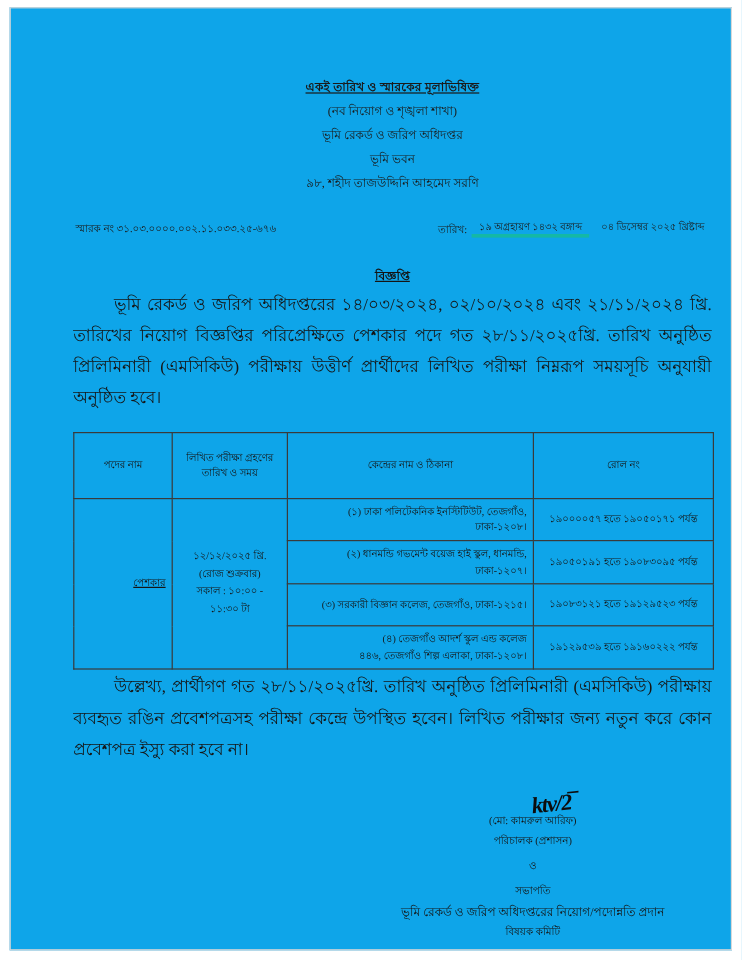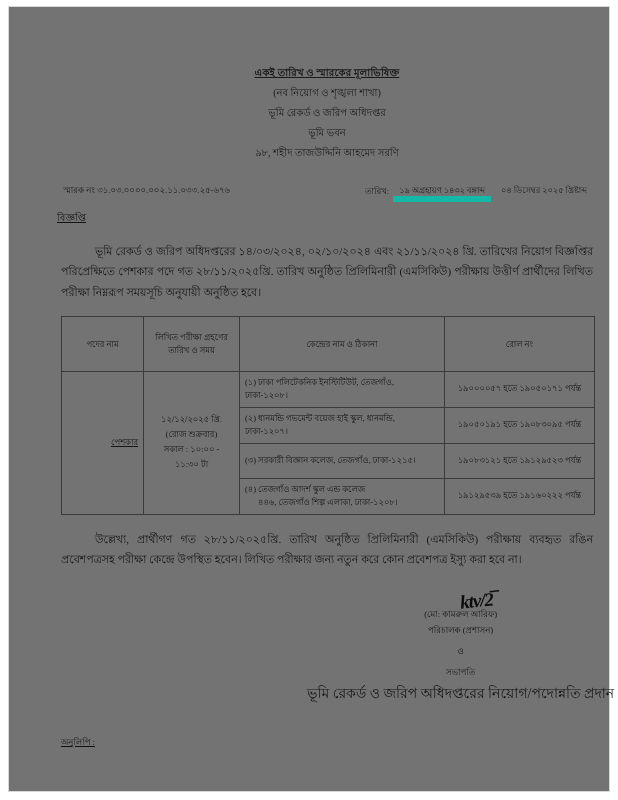--- a/index.html
+++ b/index.html
@@ -20,21 +20,21 @@
     box-sizing: border-box;
   }
   .sheet {
     position: absolute;
     left: 8px;
     top: 6px;
     width: 602px;
     height: 786px;
     border: 1px solid #d8d8d8;
     box-sizing: border-box;
-    background: #737373;
+    background: #0ea5e9;
   }
   .inner {
     position: absolute;
     left: 48px;
     top: 0;
     width: 540px;
   }
 
   
   .hdr-underline {
@@ -94,47 +94,48 @@
     padding-top: 9px;
     color: #1a1a1a;
   }
   .date-stack {
     display: inline-block;
     text-align: center;
   }
   .date-bn {
     font-size: 8.2px;
     padding: 0 6px 1px 6px;
-    border-bottom: 6px solid #14b8a6;
+    border-bottom: 3px solid #14b8a6;
     color: #1a1a1a;
     white-space: nowrap;
   }
   .date-en {
     font-size: 8.2px;
     padding: 1px 6px 0 6px;
     color: #1a1a1a;
     white-space: nowrap;
   }
 
   
   .notice-title {
+    text-align: center;
     font-size: 10px;
-    font-weight: normal;
+    font-weight: bold;
     text-decoration: underline;
-    margin-top: 0;
+    margin-top: 12px;
     color: #141414;
   }
 
   
   .para {
-    font-size: 11px;
+    font-size: 14px;
     line-height: 1.85;
     text-align: justify;
     text-indent: 34px;
-    margin-top: 14px;
+    margin-top: 3px;
     padding: 0 4px;
     color: #151515;
   }
 
   
   table.notice-table {
     border-collapse: collapse;
     width: 533px;
     margin: 14px 0 0 4px;
     table-layout: fixed;
@@ -159,21 +160,21 @@
 
   td.post-cell {
     text-align: right;
     text-decoration: underline;
   }
   td.date-cell {
     text-align: center;
     line-height: 1.75;
   }
   td.centre-cell {
-    text-align: left;
+    text-align: right;
     height: 26px;
     line-height: 1.6;
   }
   td.centre-cell .sub {
     display: block;
     padding-left: 13px;
   }
   td.roll-cell {
     text-align: center;
     height: 26px;
@@ -219,21 +220,21 @@
     font-size: 8.6px;
     margin-top: 7px;
     color: #151515;
   }
   .sig-chair {
     font-size: 8.6px;
     margin-top: 7px;
     color: #151515;
   }
   .sig-committee {
-    font-size: 14px;
+    font-size: 10px;
     margin-top: 2px;
     color: #151515;
     white-space: nowrap;
   }
   .sig-committee2 {
     font-size: 8.6px;
     margin-top: 1px;
     color: #151515;
   }
 
@@ -331,20 +332,21 @@
       <div class="para">উল্লেখ্য, প্রার্থীগণ গত ২৮/১১/২০২৫খ্রি. তারিখ অনুষ্ঠিত প্রিলিমিনারী (এমসিকিউ) পরীক্ষায় ব্যবহৃত রঙিন প্রবেশপত্রসহ পরীক্ষা কেন্দ্রে উপস্থিত হবেন। লিখিত পরীক্ষার জন্য নতুন করে কোন প্রবেশপত্র ইস্যু করা হবে না।</div>
 
       <div class="sig-block">
         <div class="sig-inner">
           <div class="sig-scribble">ktv/2̅</div>
           <div class="sig-name">(মো: কামরুল আরিফ)</div>
           <div class="sig-role">পরিচালক (প্রশাসন)</div>
           <div class="sig-and">ও</div>
           <div class="sig-chair">সভাপতি</div>
           <div class="sig-committee">ভূমি রেকর্ড ও জরিপ অধিদপ্তরের নিয়োগ/পদোন্নতি প্রদান</div>
+          <div class="sig-committee2">বিষয়ক কমিটি</div>
         </div>
       </div>
 
       <div class="copy-block">
         <div class="copy-title">অনুলিপি :</div>
 
       </div>
 
     </div>
   </div>

